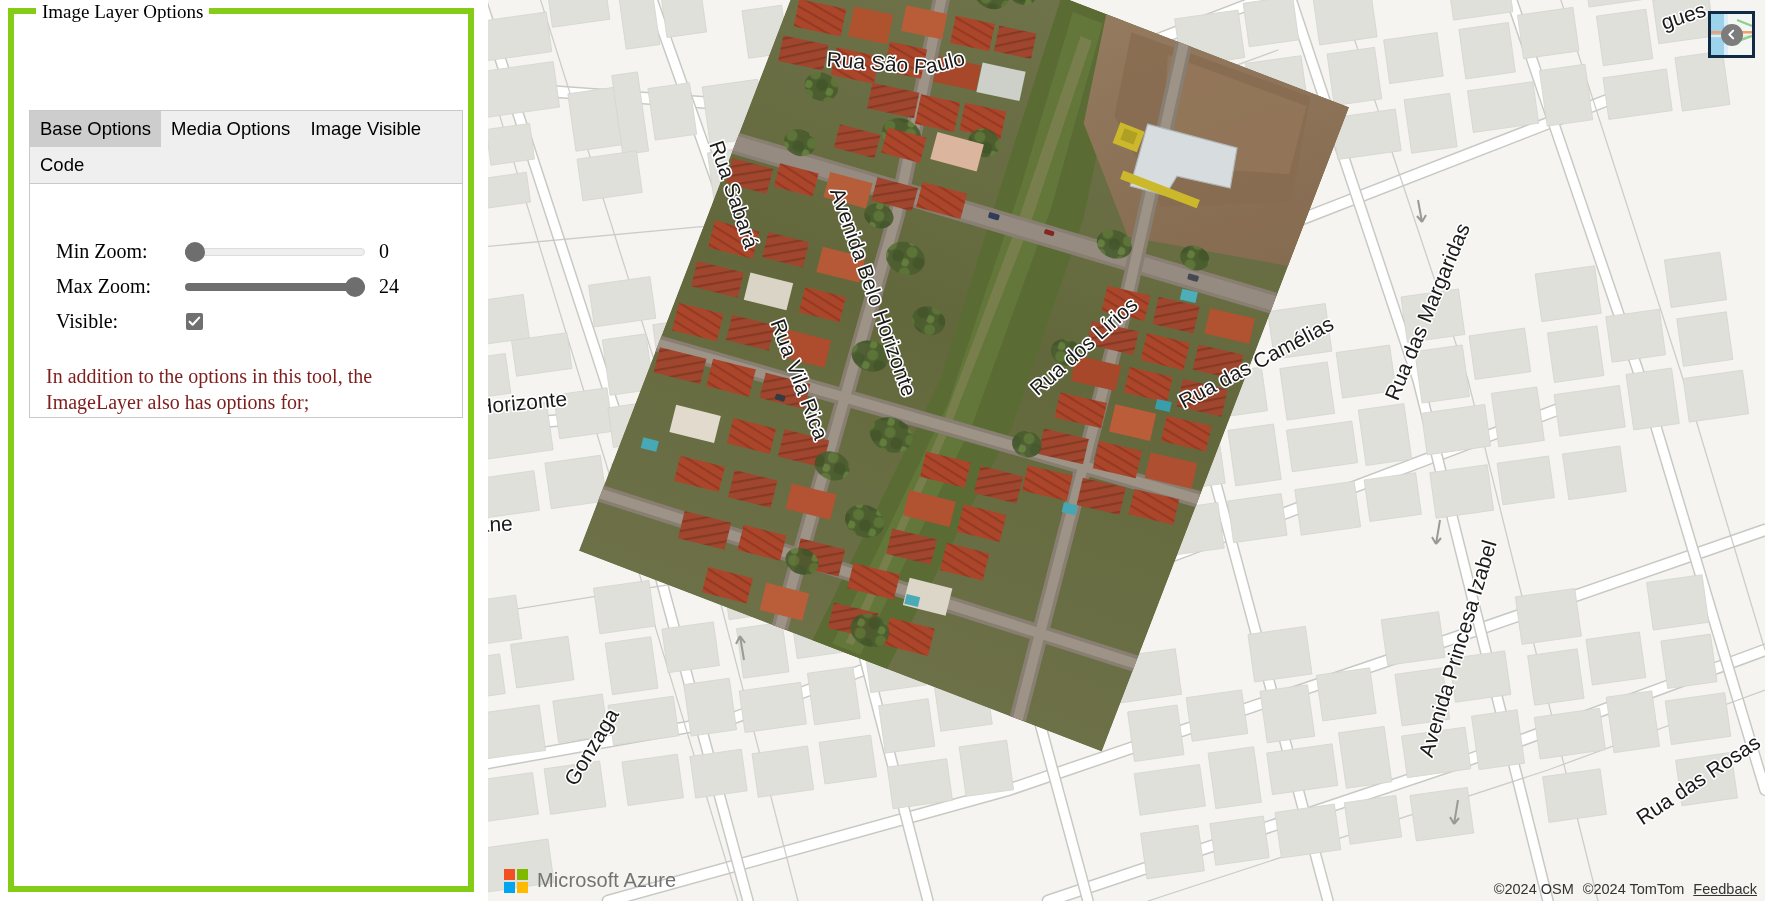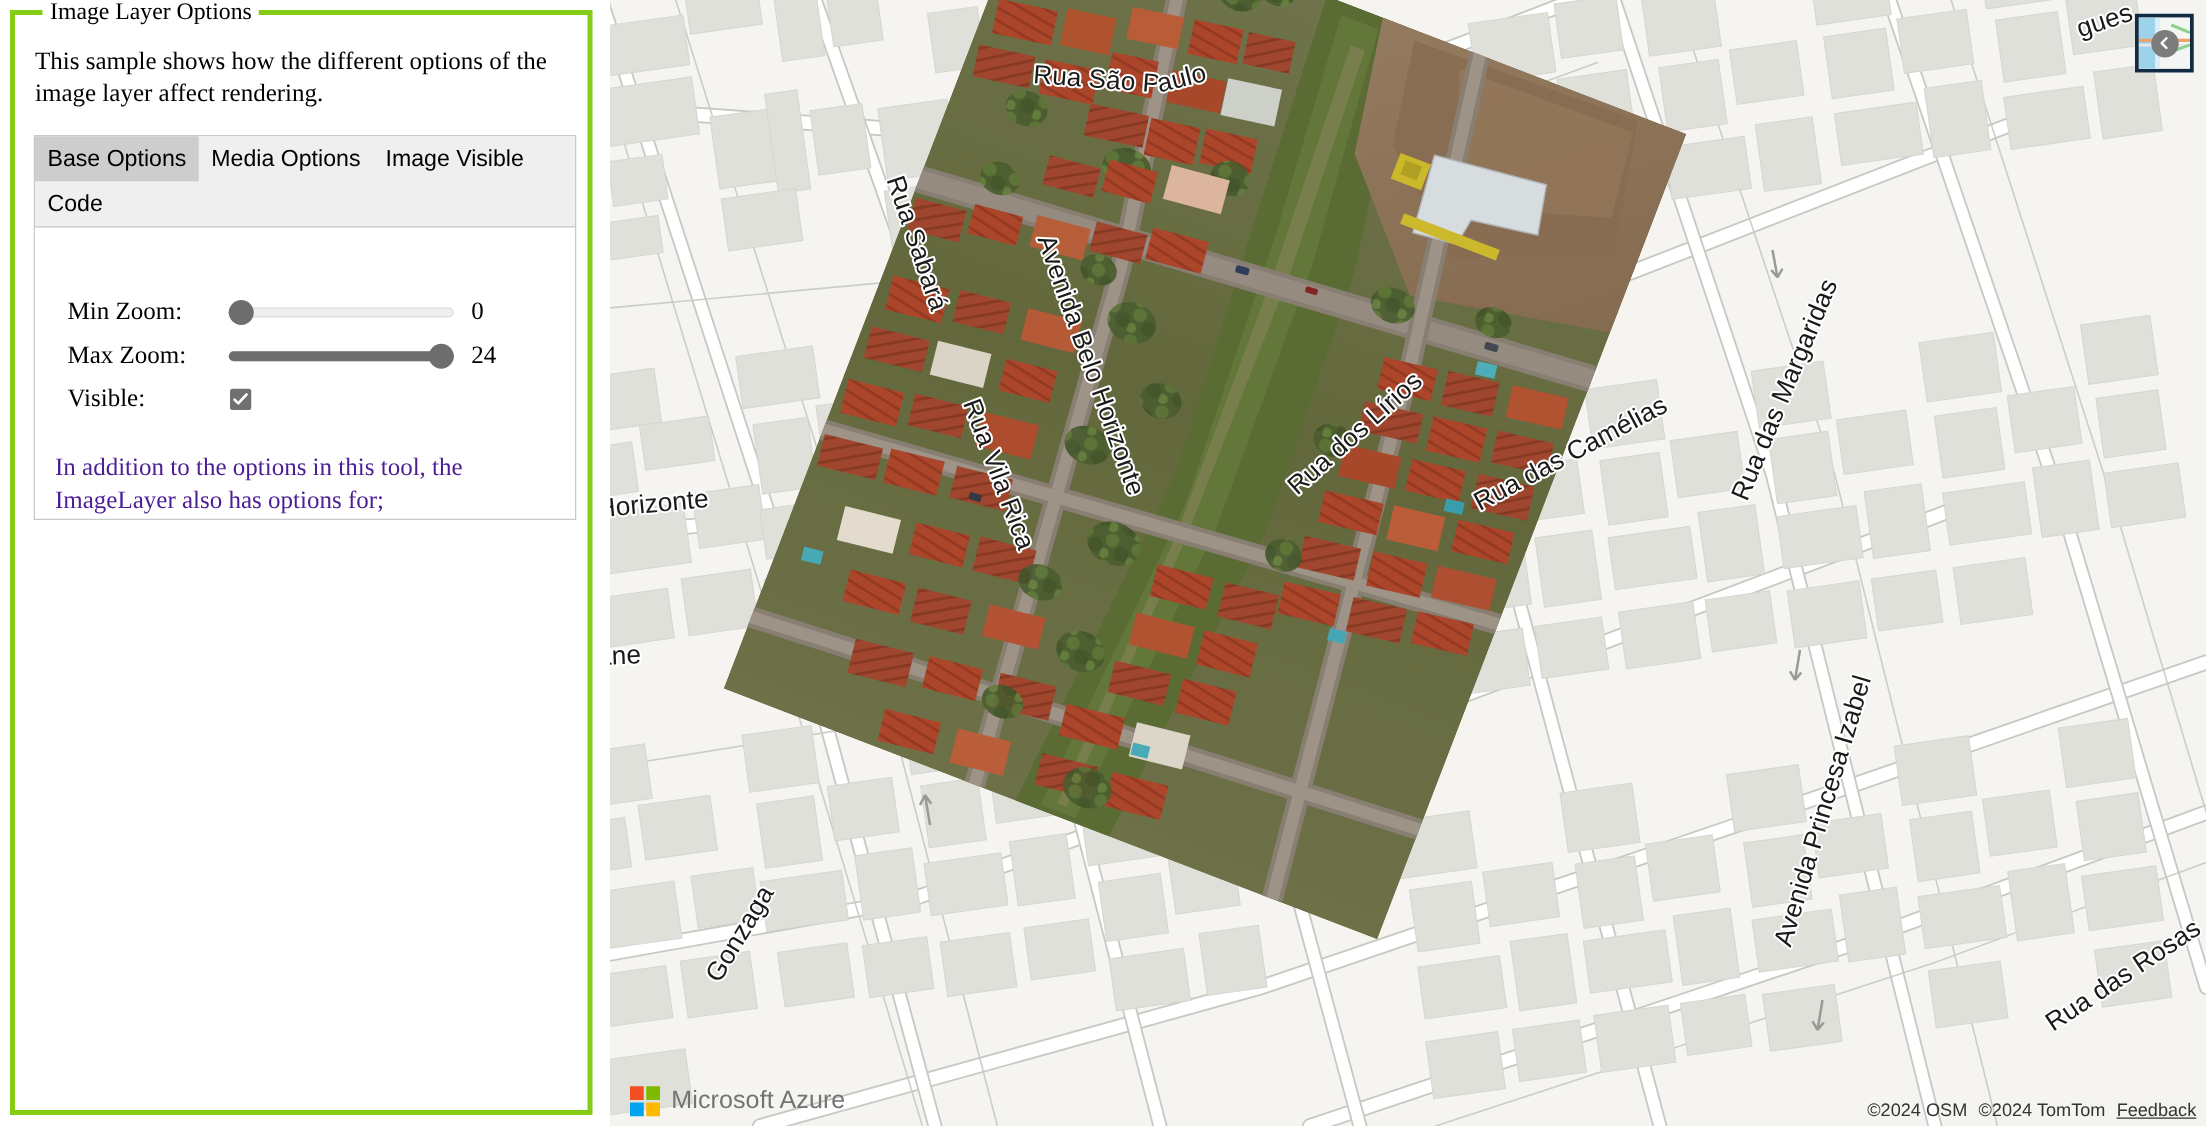--- a/index.html
+++ b/index.html
@@ -6,21 +6,21 @@
   body{
     width:1765px;height:901px;overflow:hidden;
     background:#ffffff;
     font-family:"Liberation Serif", serif;
   }
   .root{position:relative;width:1765px;height:901px;}
 
   
   .panel{
     position:absolute;left:8px;top:8px;width:466px;height:884px;
-    border:4px solid #84cc16;background:#ffffff;box-sizing:border-box;
+    border:6px solid #84cc16;background:#ffffff;box-sizing:border-box;
   }
   .panel-legend{
     position:absolute;left:22px;top:-12px;background:#ffffff;
     padding:0 6px;font-size:19px;color:#000;font-family:"Liberation Serif", serif;
     line-height:20px;white-space:nowrap;
   }
   .panel-desc{
     position:absolute;left:16px;top:24px;width:426px;
     font-size:20px;line-height:26px;color:#000;
     font-family:"Liberation Serif", serif;
@@ -65,21 +65,21 @@
     padding-left:14px;font-family:"Liberation Serif", serif;font-size:20px;color:#000;
   }
   .chk{
     width:17px;height:17px;border-radius:2px;background:#707070;
     display:inline-flex;align-items:center;justify-content:center;
     margin-left:1px;cursor:pointer;
   }
   .chk svg{display:block;}
   .note{
     padding:24px 0 0 16px;width:400px;
-    font-family:"Liberation Serif", serif;font-size:20px;line-height:26px;color:#4c1d95;
+    font-family:"Liberation Serif", serif;font-size:20px;line-height:26px;color:#7f1d1d;
   }
 
   
   .map{
     position:absolute;left:488px;top:0;width:1277px;height:901px;
     background:#f5f4f1;overflow:hidden;
   }
   .map-svg{position:absolute;left:0;top:0;width:1277px;height:901px;}
 
   
@@ -129,21 +129,20 @@
     paint-order:stroke;stroke:#ffffff;stroke-width:3.2px;stroke-linejoin:round;
   }
 </style>
 </head>
 <body>
 
 <div class="root">
 
   <div class="panel">
     <div class="panel-legend">Image Layer Options</div>
-    <div class="panel-desc">This sample shows how the different options of the image layer affect rendering.</div>
 
     <div class="tabbox">
       <div class="tabstrip">
         <div class="tab active">Base Options</div>
         <div class="tab">Media Options</div>
         <div class="tab">Image Visible</div>
         <div class="tab">Code</div>
       </div>
 
       <div class="controls">

